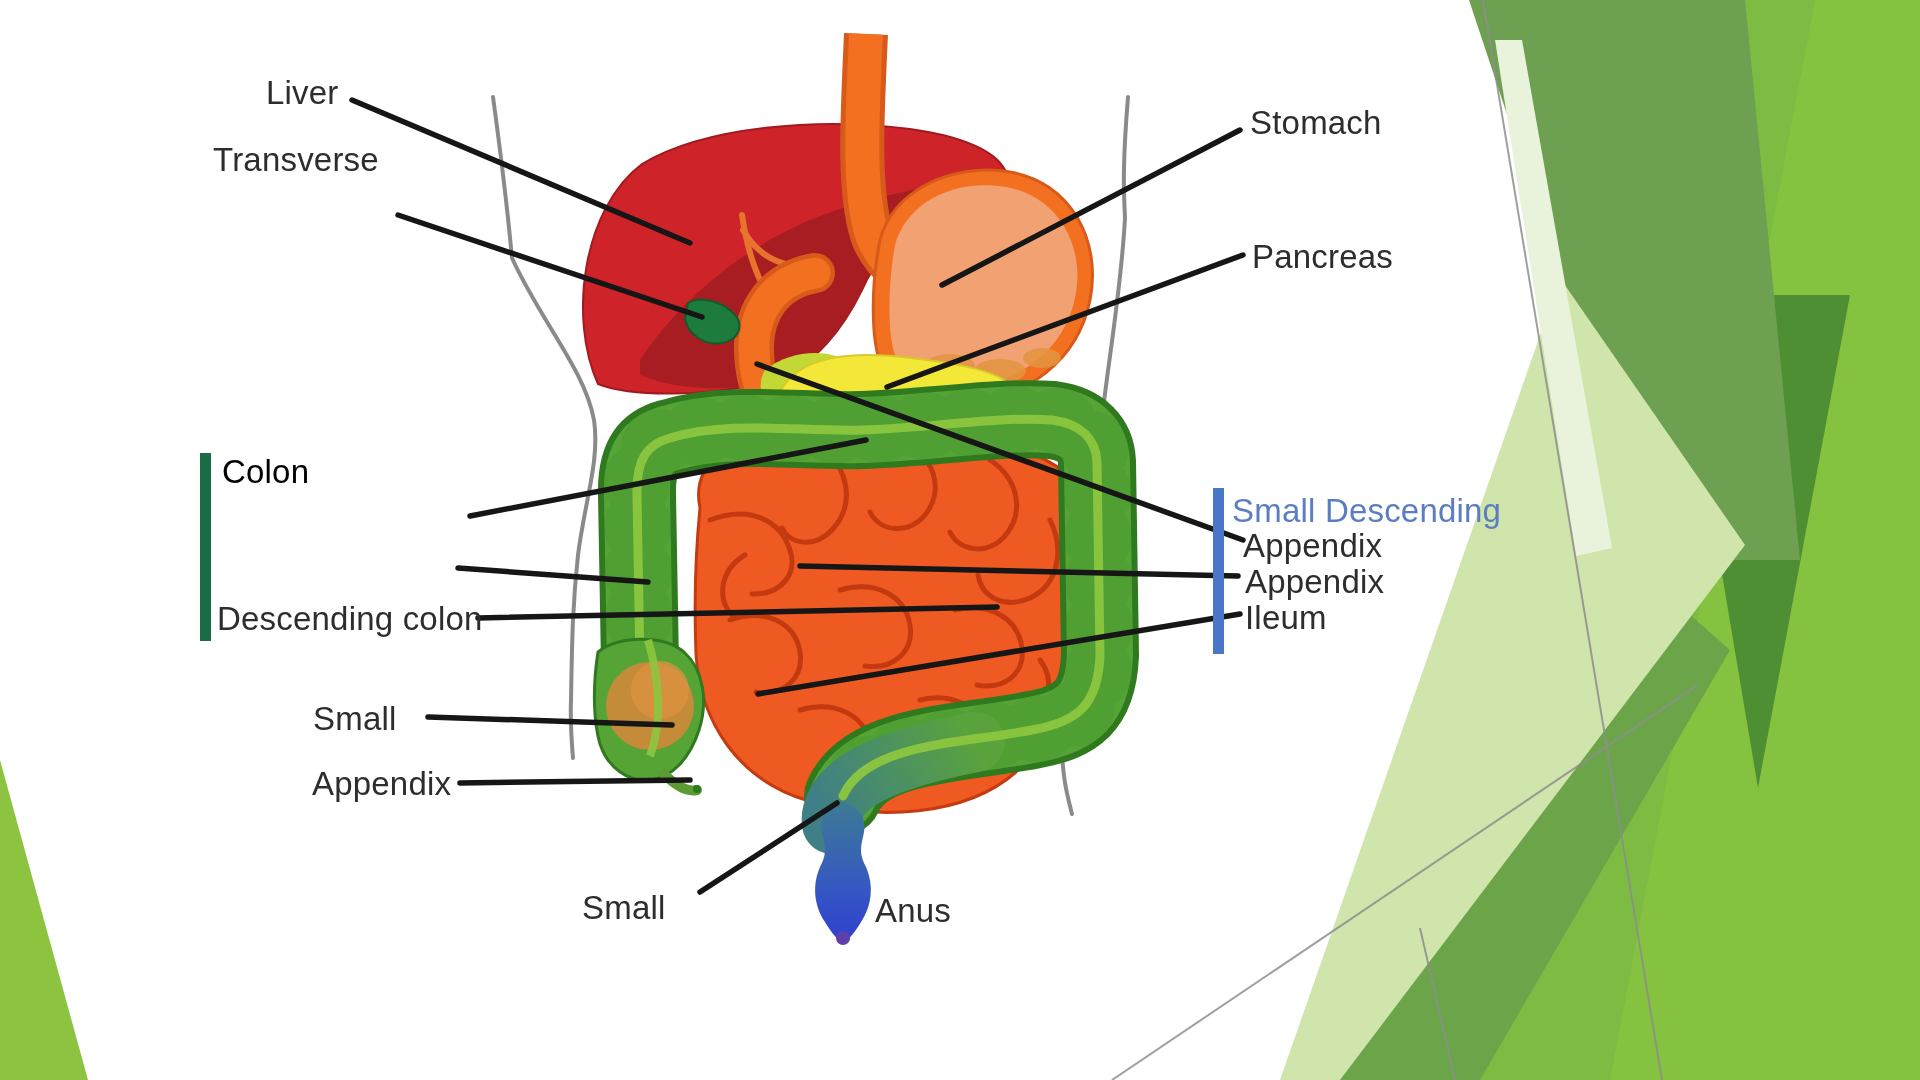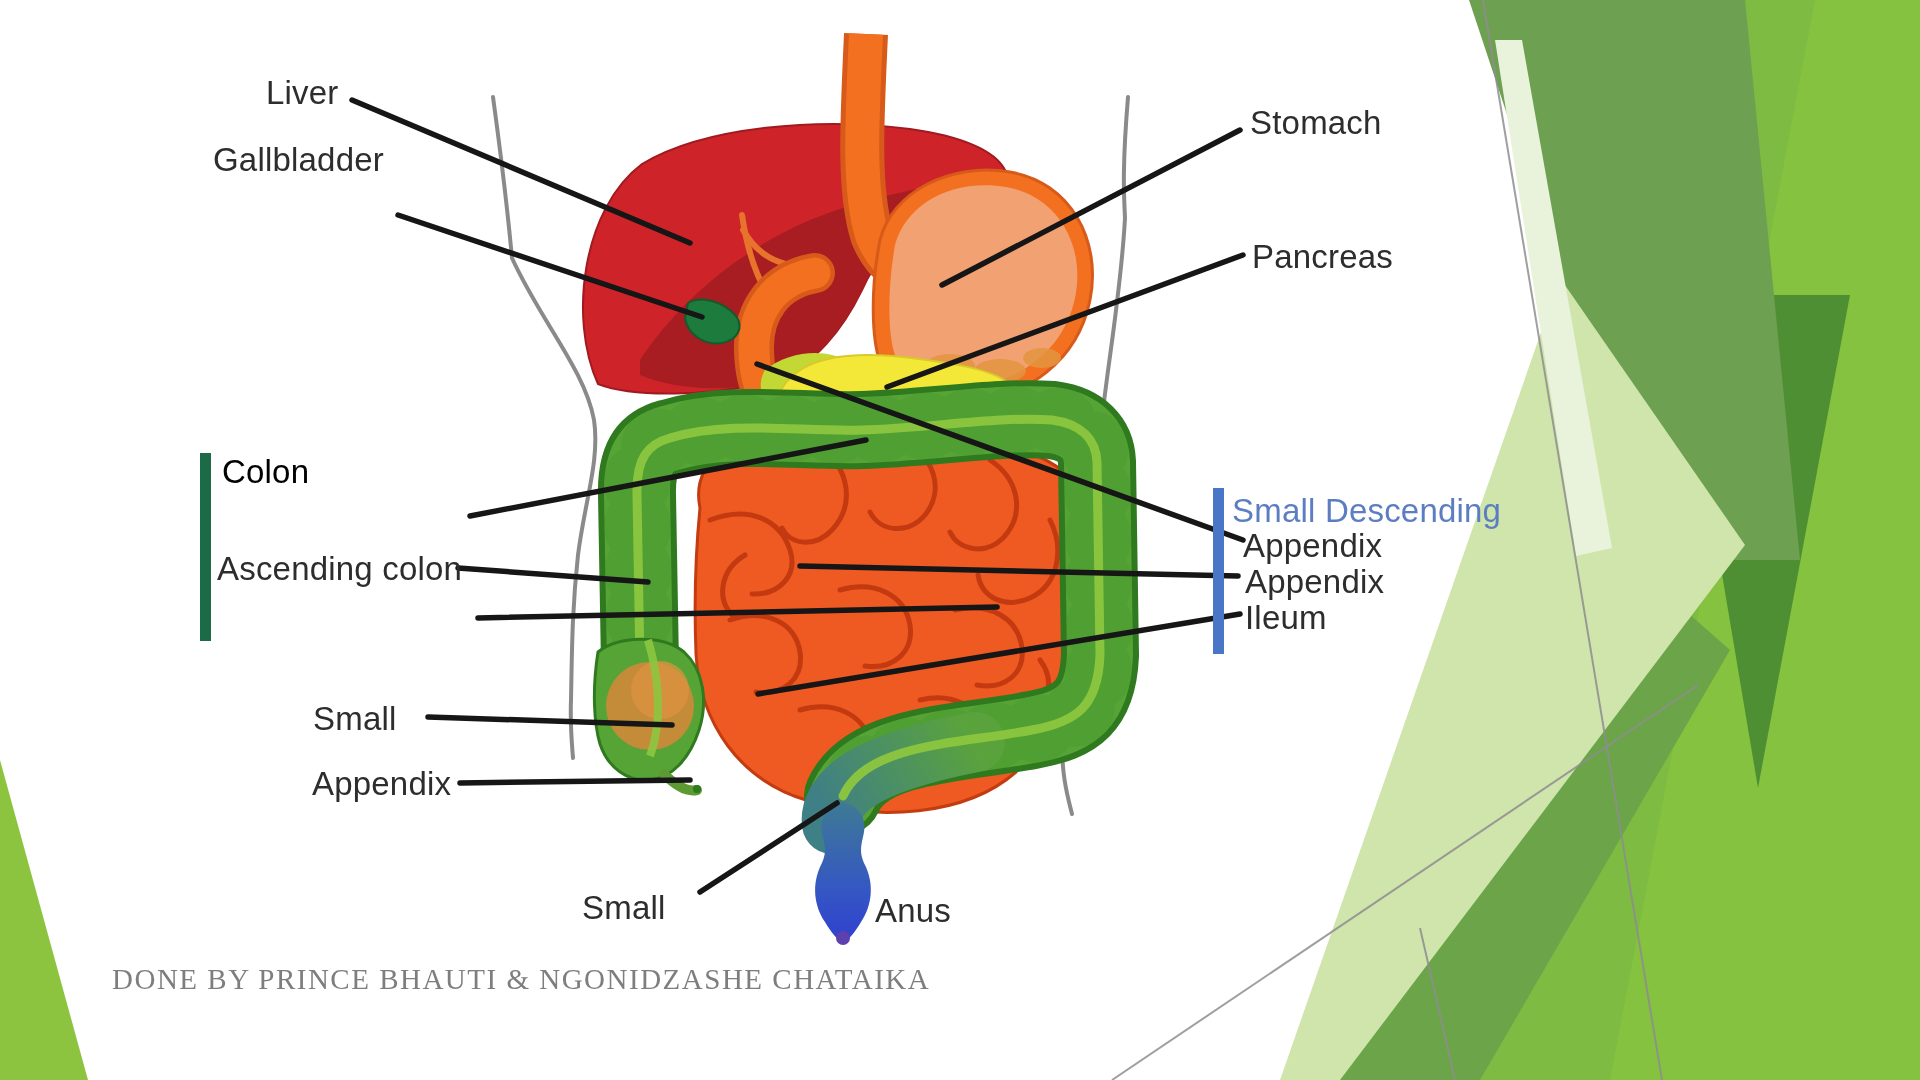--- a/index.html
+++ b/index.html
@@ -140,31 +140,30 @@
       <line x1="428" y1="717" x2="672" y2="725"></line>
       <line x1="460" y1="783" x2="690" y2="780"></line>
       <line x1="700" y1="892" x2="837" y2="803"></line>
     </g>
 
     <rect x="200" y="453" width="11" height="188" fill="#1A6B46"></rect>
     <rect x="1213" y="488" width="11" height="166" fill="#4A76C8"></rect>
   </svg>
 
   <div class="lbl" style="left:266px;top:76px">Liver</div>
-  <div class="lbl" style="left:213px;top:143px">Gallbladder</div>
+  <div class="lbl" style="left:213px;top:143px">Transverse</div>
   <div class="lbl" style="left:1250px;top:106px">Stomach</div>
   <div class="lbl" style="left:1252px;top:240px">Pancreas</div>
 
   <div class="lbl lbl-colon-title" style="left:222px;top:455px">Colon</div>
-  <div class="lbl" style="left:217px;top:552px">Ascending colon</div>
+  <div class="lbl" style="left:217px;top:602px">Descending colon</div>
 
   <div class="lbl lbl-si-title" style="left:1232px;top:494px">Small Descending</div>
   <div class="lbl" style="left:1243px;top:529px">Appendix</div>
   <div class="lbl" style="left:1245px;top:565px">Appendix</div>
   <div class="lbl" style="left:1245px;top:601px">Ileum</div>
 
   <div class="lbl" style="left:313px;top:702px">Small</div>
   <div class="lbl" style="left:312px;top:767px">Appendix</div>
   <div class="lbl" style="left:582px;top:891px">Small</div>
   <div class="lbl" style="left:875px;top:894px">Anus</div>
 
-  <div class="credit">DONE BY PRINCE BHAUTI &amp; NGONIDZASHE CHATAIKA</div>
 </div>
 
 </body></html>

